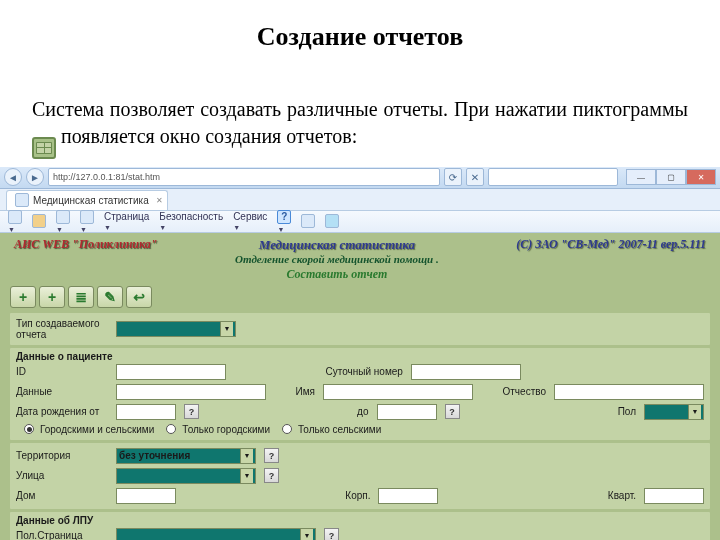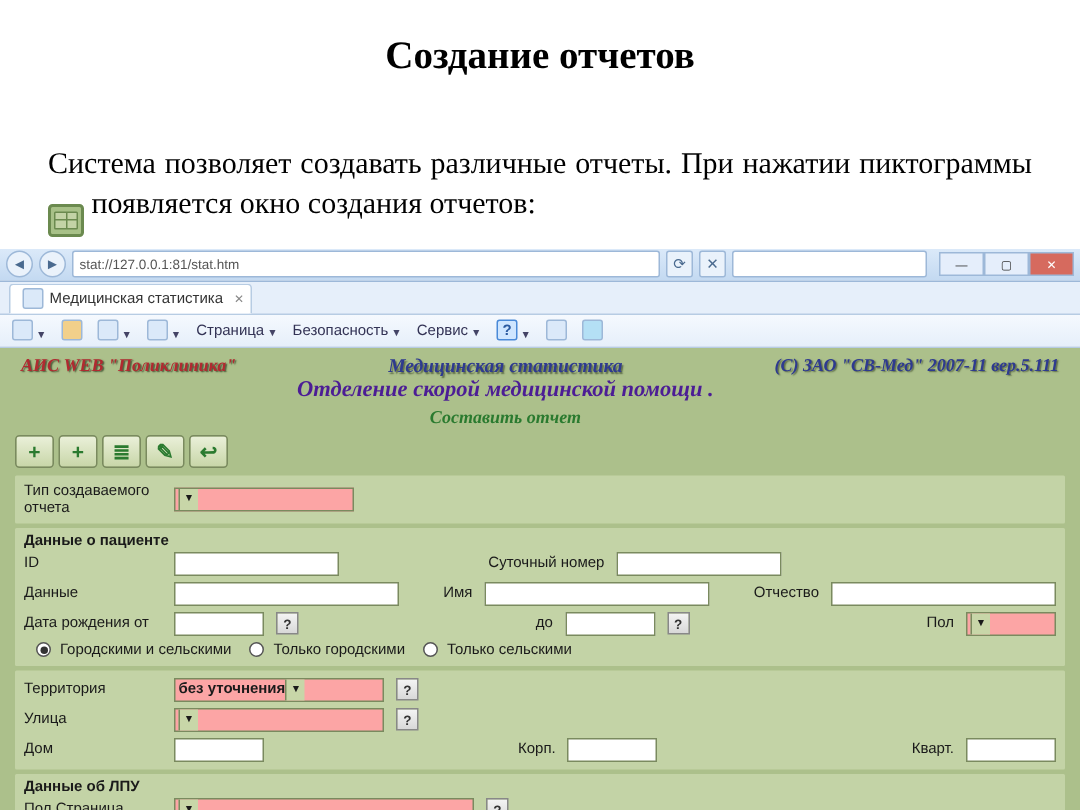--- a/index.html
+++ b/index.html
@@ -16,47 +16,47 @@
     .win-top { height: 22px; background: linear-gradient(#dbe9f9,#c3d9f1); display: flex; align-items: center; gap: 4px; padding: 0 4px; border-bottom: 1px solid #9db8d8; }
     .nav-btn { width: 18px; height: 18px; border-radius: 50%; background: #eaf2fb; border: 1px solid #9db8d8; display:flex; align-items:center; justify-content:center; color:#4a6a8f; font-size:10px; }
     .url-bar { flex: 1; height: 18px; background: #fff; border: 1px solid #9db8d8; border-radius: 2px; display: flex; align-items: center; padding: 0 4px; color:#555; font-size:9px; }
     .win-ctrl { display:flex; gap:0; margin-left:4px; }
     .wc { width:30px; height:16px; background:#e5eefb; border:1px solid #9db8d8; display:flex;align-items:center;justify-content:center;font-size:8px;color:#333; }
     .wc.close{ background:#d66a5e; color:#fff; }
     .tab-row { height: 22px; background:#e6effa; border-bottom:1px solid #b7cce3; display:flex; align-items:flex-end; padding-left:6px; }
     .tab { height:20px; background:#fff; border:1px solid #b7cce3; border-bottom:none; border-radius:3px 3px 0 0; padding:2px 18px 2px 8px; display:flex;align-items:center;gap:4px; font-size:10px;color:#333; position:relative;}
     .tab .x { position:absolute; right:4px; font-size:8px; color:#888; }
     .tool-row { height:22px; background:linear-gradient(#f5f9fe,#e6effa); border-bottom:1px solid #b7cce3; display:flex; align-items:center; gap:10px; padding:0 8px; color:#335; font-size:10px;}
-    .tool-row .item{ display:flex; align-items:flex-end; gap:2px;}
+    .tool-row .item{ display:flex; align-items:flex-start; gap:2px;flex-direction:column;}
     .tri{font-size:7px;color:#446;}
     .ico { width:14px; height:14px; background:#dbe9f9; border:1px solid #9db8d8; border-radius:2px; }
 
     
     .page { background:#acc08b; min-height:370px; position:relative; }
     .hdr { display:flex; justify-content:space-between; padding:4px 14px 2px 14px; font-family: Georgia, serif; font-style:italic; }
     .hdr .l { color:#b02a30; font-weight:bold; font-size:12px; text-shadow:1px 1px 1px #4a5a39; }
     .hdr .c { text-align:center; }
     .hdr .c .t1 { color:#2e3a8f; font-weight:bold; font-size:13px; text-shadow:1px 1px 1px #5c6b48;}
-    .hdr .c .t2 { color:#4c1d95; font-weight:bold; font-size:15px;}
+    .hdr .c .t2 { color:#14532d; font-weight:bold; font-size:11px;}
     .hdr .c .t3 { color:#2a7a2f; font-weight:bold; font-size:12px; margin-top:2px;}
     .hdr .r { color:#2e3a8f; font-weight:bold; font-size:12px; text-shadow:1px 1px 1px #5c6b48;}
 
     .tb-row { padding:2px 10px; display:flex; gap:3px;}
     .tbtn { width:26px; height:22px; background:linear-gradient(#eaf0d9,#c8d6a8); border:1px solid #7a8a5f; border-radius:3px; display:flex;align-items:center;justify-content:center; font-size:14px; font-weight:bold; color:#2a7a2f;}
     .tbtn.back{ color:#2a7a2f; }
 
     .section { background:#c3d3a6; margin:3px 10px; padding:3px 6px; font-size:10px; color:#1a1a1a; border-radius:1px; }
     .sec-hdr { font-weight:bold; font-size:10px; }
     .form-row { display:flex; align-items:center; gap:8px; padding:2px 0; font-size:10px; flex-wrap:wrap;}
     .lbl { width:92px; }
     .form-row input[type=text], .form-row select { height:16px; border:1px solid #7a8a5f; background:#fff; font-size:10px; padding:0 2px;}
     .short { width:110px; }
     .med { width:150px; }
     .tiny { width:60px; }
-    .dd { width:140px; height:16px; border:1px solid #7a8a5f; background:#fca5a5; display:flex;align-items:center;padding:0 2px;font-size:10px;font-weight:bold;}
+    .dd { width:140px; height:16px; border:1px solid #7a8a5f; background:#0f766e; display:flex;align-items:center;justify-content:space-between;padding:0 2px;font-size:10px;font-weight:bold;}
     .dd .arr{background:#c8d6a8;border-left:1px solid #7a8a5f;width:13px;height:14px;display:flex;align-items:center;justify-content:center;font-size:7px;}
     .qbtn { width:15px;height:15px;background:linear-gradient(#f4f4f4,#d8d8d8);border:1px solid #888;display:flex;align-items:center;justify-content:center;font-size:9px;font-weight:bold;color:#333;}
     .radio-row { display:flex; gap:12px; align-items:center; padding:2px 0 2px 8px; font-size:10px;}
     .radio{ width:10px;height:10px;border:1px solid #555;border-radius:50%;background:#fff;display:inline-flex;align-items:center;justify-content:center;}
     .radio.sel::after{content:"";width:5px;height:5px;background:#333;border-radius:50%;}
     .checkbox{width:10px;height:10px;border:1px solid #555;background:#fff;display:inline-block;}
     .f-seg{display:flex;align-items:center;gap:6px;}
     .spacer{flex:1;}
     .grey-bar{background:#d5d5d5;height:16px;margin:2px 10px;}
 
@@ -82,21 +82,21 @@
       </span>
     <span>появляется окно создания отчетов:</span>
   </p>
 </div>
 
 <div class="browser">
   <div class="win-top">
     <div class="nav-btn">◄</div>
     <div class="nav-btn">►</div>
     <div class="url-bar">
-        <span>stat://127.0.0.1:81/stat.htm</span>
+        <span>http://127.0.0.1:81/stat.htm</span>
       </div>
     <div class="nav-btn" style="border-radius:2px">⟳</div>
     <div class="nav-btn" style="border-radius:2px">✕</div>
     <div class="url-bar" style="flex:0 0 130px"></div>
     <div class="win-ctrl">
       <div class="wc">—</div>
       <div class="wc">▢</div>
       <div class="wc close">✕</div>
     </div>
   </div>

